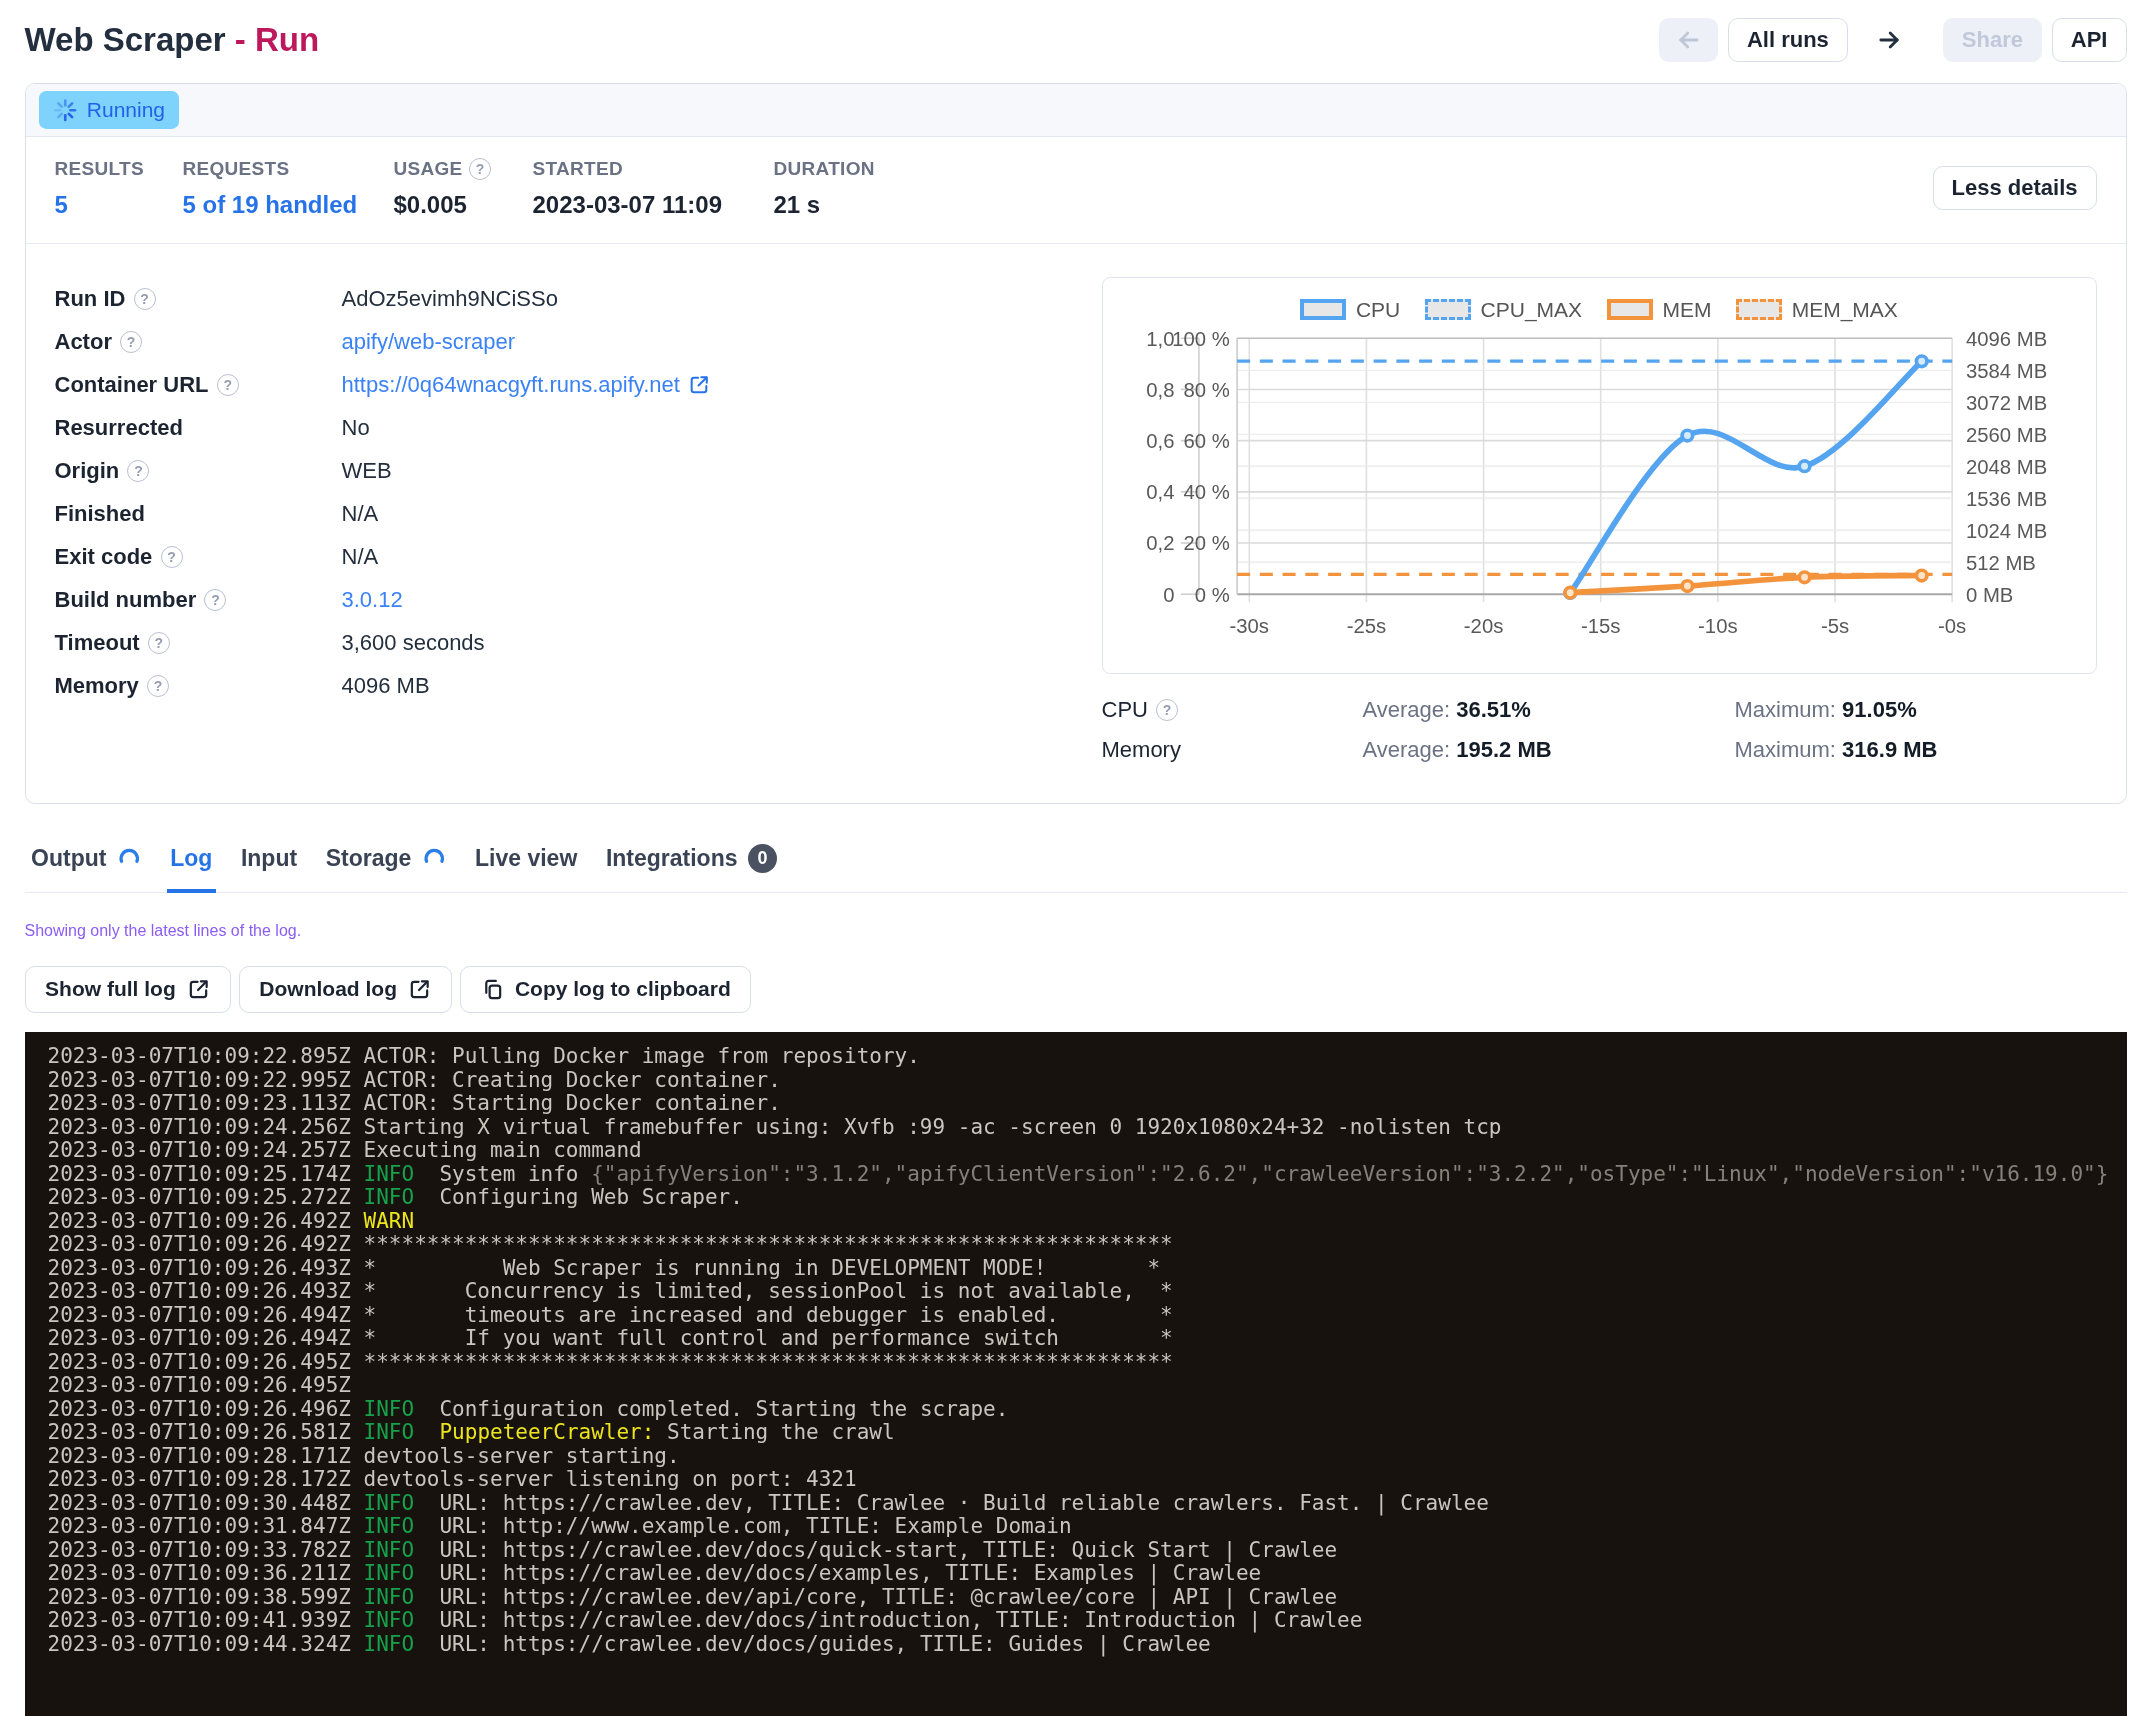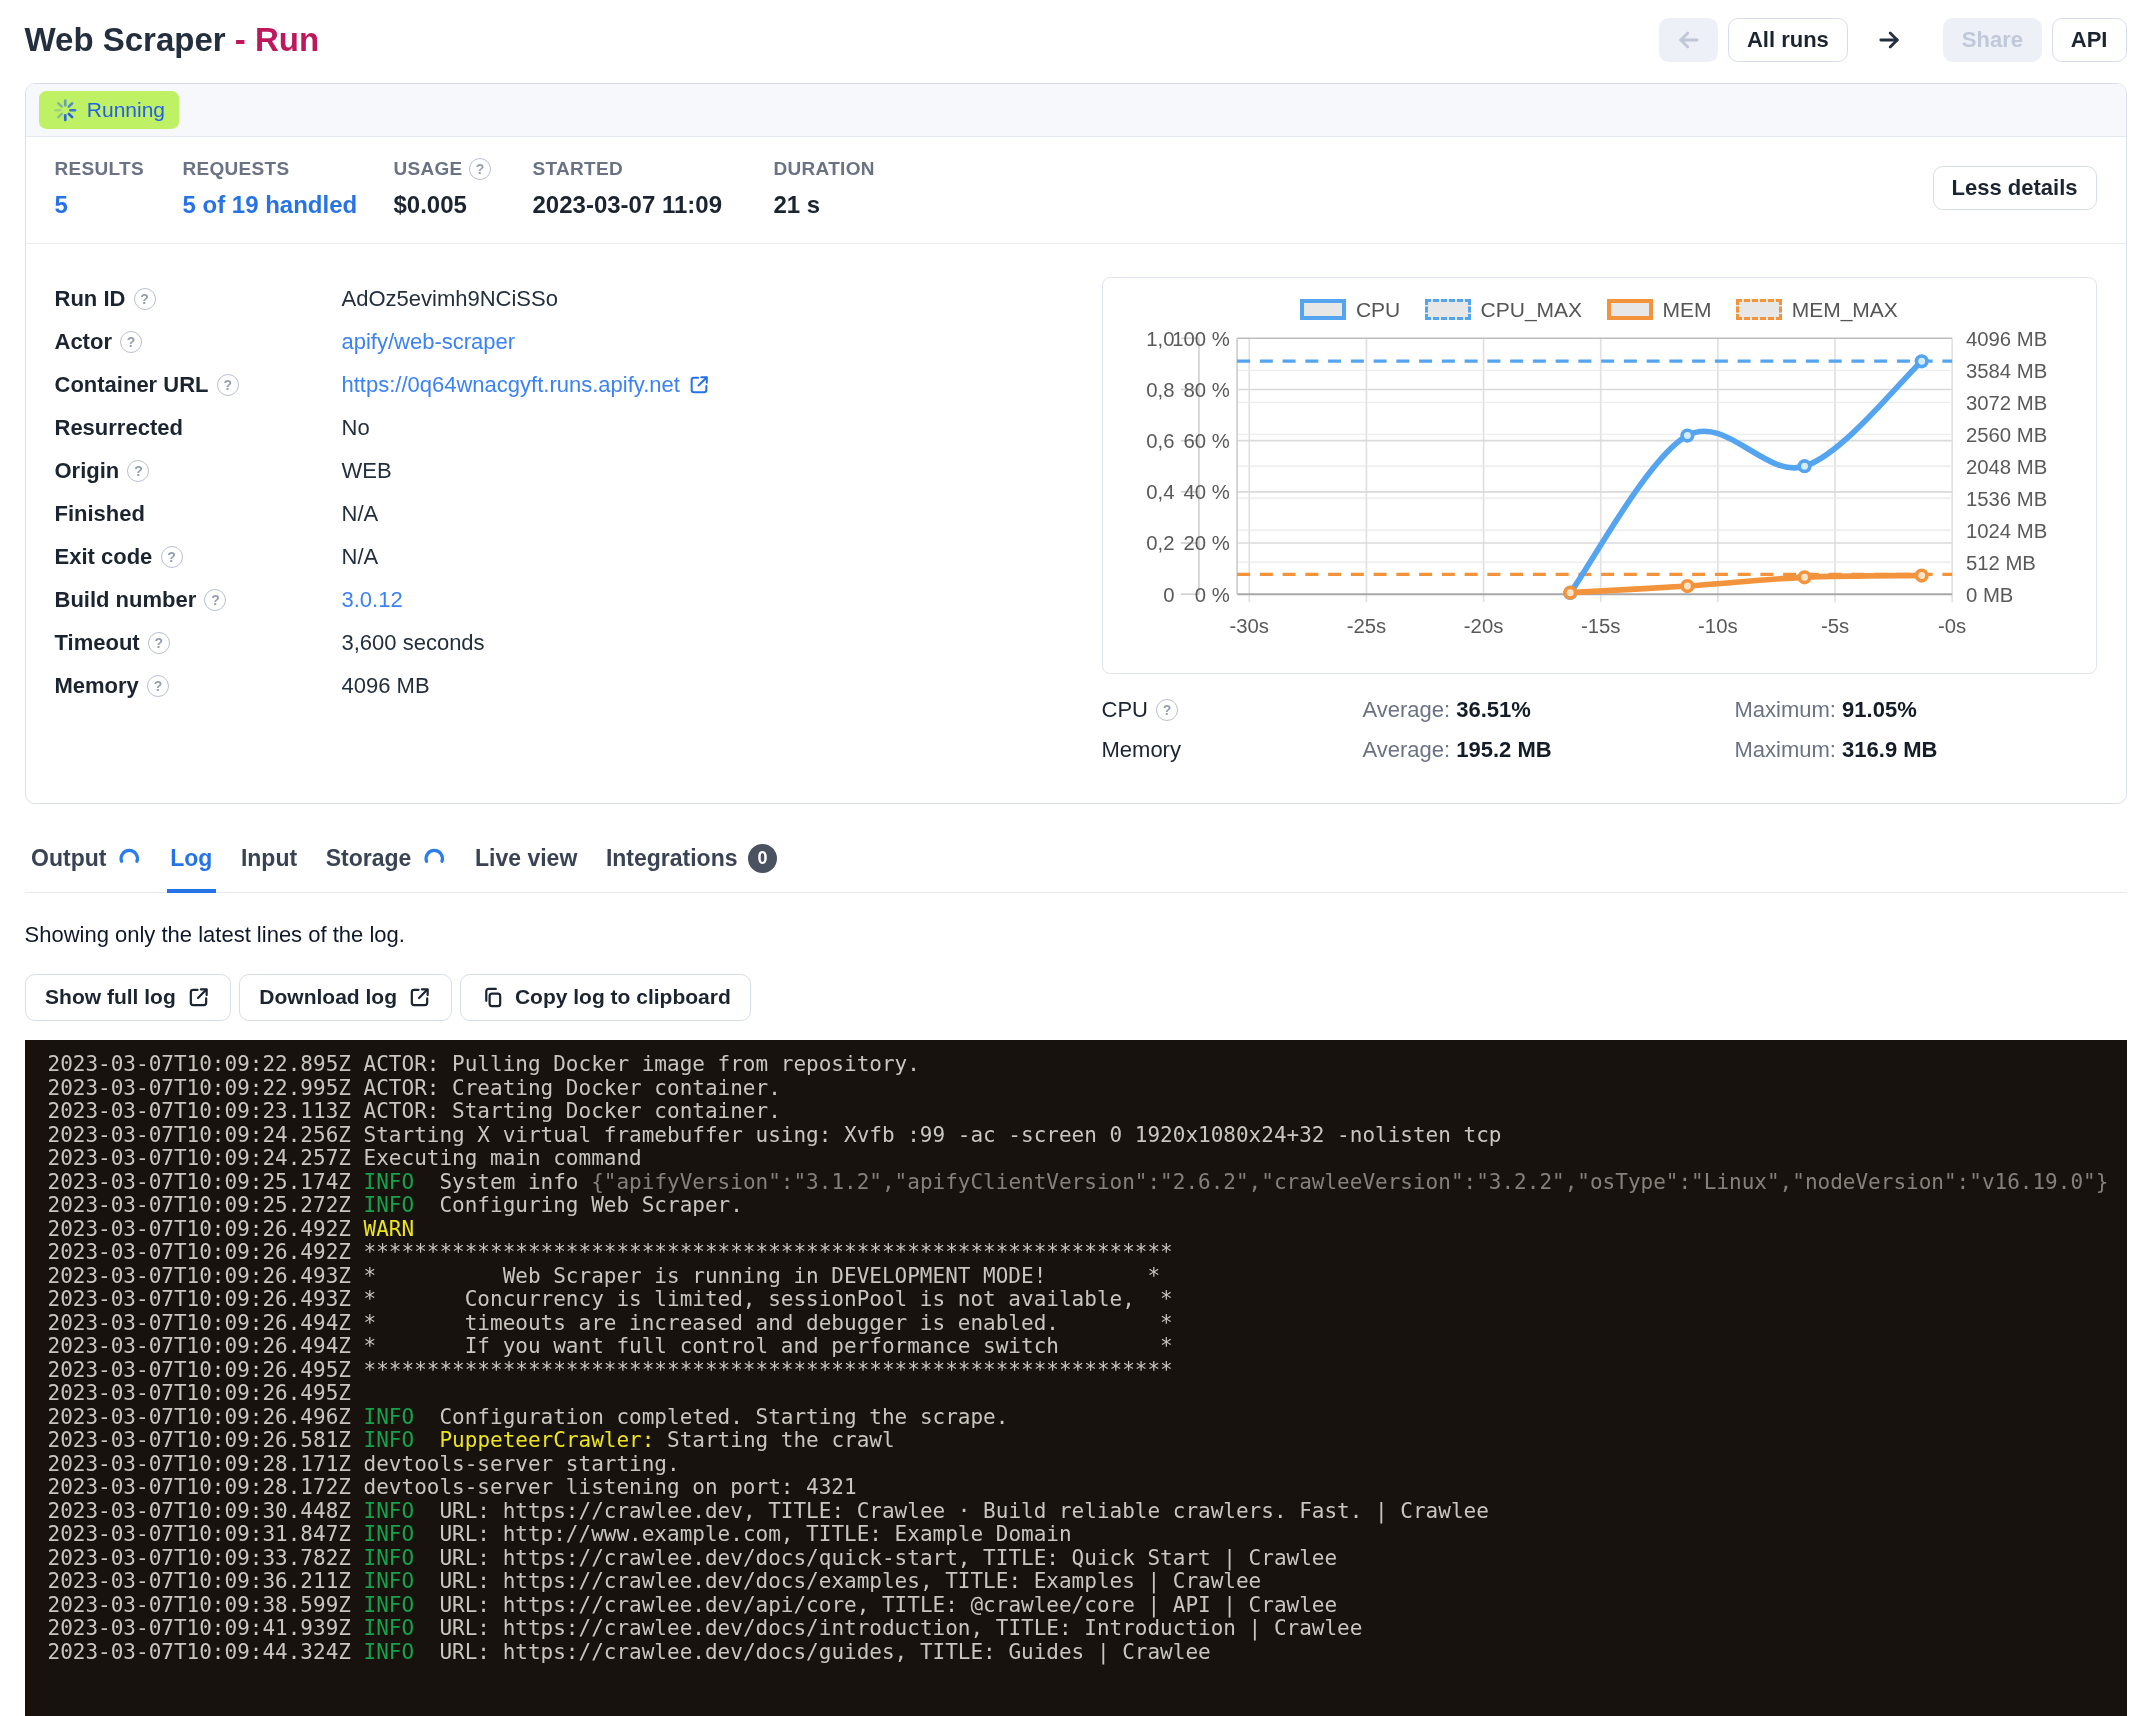--- a/index.html
+++ b/index.html
@@ -15,21 +15,21 @@
   .header-controls { display:flex; align-items:center; }
   .icon-btn { width:59px; height:44px; border-radius:9.8px; display:flex; align-items:center; justify-content:center; border:none; background:transparent; cursor:pointer; }
   .icon-btn.disabled-bg { background:#edf0f7; color:#bfc7d8; }
   .btn { height:44px; padding:0 18px; border:1.6px solid #d8dde9; border-radius:9.8px; background:#fff;
          font-family:inherit; font-size:22px; font-weight:700; color:#1b2430; display:inline-flex; align-items:center; cursor:pointer; }
   .btn.disabled { background:#edf0f7; border-color:#edf0f7; color:#c0c8d9; }
   .gap-sm { margin-left:9.8px; } .gap-md { margin-left:21px; } .gap-lg { margin-left:33px; }
   
   .run-card { margin:0 24.5px; border:1.6px solid #d9dee9; border-radius:9.8px; }
   .status-band { background:#f6f8fc; padding:7.3px 13px; border-bottom:1.6px solid #e4e8f0; border-radius:8.2px 8.2px 0 0; }
-  .status-badge { display:inline-flex; align-items:center; gap:9.8px; background:#bef264; color:#2460e8;
+  .status-badge { display:inline-flex; align-items:center; gap:9.8px; background:#7dd3fc; color:#2460e8;
                   font-size:21px; padding:6.5px 14px; border-radius:7.3px; }
   .stats-row { display:flex; align-items:flex-start; padding:21px 29px 24.5px; border-bottom:1.6px solid #e8ebf2; }
   .stat { flex:none; }
   .stat-label { font-size:19px; font-weight:700; color:#6a7284; letter-spacing:0.3px; display:flex; align-items:center; gap:6.5px;text-align:right; }
   .stat-value { margin-top:10.6px; font-size:24px; font-weight:700; color:#1b2430; }
   .stat-value.link { color:#2673e8; cursor:pointer; }
   .w1{width:128px}.w2{width:211px}.w3{width:139px}.w4{width:241px}
   .less-details { margin-left:auto; align-self:center; }
   
   .details { display:flex; padding:33px 29px 24.5px; }
@@ -54,21 +54,21 @@
   .us-pair .k { color:#6a7284; } .us-pair .v { color:#141c28; font-weight:700; }
   
   .tabs-wrap { margin:34px 24.5px 0; border-bottom:1.6px solid #e6e9f1; display:flex; gap:22px; padding:0 3.3px; }
   .tab { display:flex; align-items:center; gap:10.6px; font-size:23px; font-weight:600; color:#3a4354;
          padding:6.5px 3.3px 16.3px; border-bottom:4.1px solid transparent; margin-bottom:-1.6px; cursor:pointer; }
   .tab.active { color:#2673e8; border-bottom-color:#2673e8; }
   .tab .badge { width:29px; height:29px; border-radius:50%; background:#4a5160; color:#fff; font-size:18px;
                 font-weight:700; display:flex; align-items:center; justify-content:center; }
   .tab .arc { display:flex; align-items:center; }
   
-  .log-notice { margin:29px 24.5px 0; font-size:22px; color:#0f172a; }
+  .log-notice { margin:29px 24.5px 0; font-size:16px; color:#8b5cf6; }
   .log-actions { display:flex; gap:8px; margin:26px 24.5px 0; }
   .log-btn { display:inline-flex; align-items:center; gap:11.4px; height:47px; padding:0 19.6px; background:#fff;
              border:1.6px solid #d8dde9; border-radius:9.8px; font-family:inherit; font-size:21px; font-weight:600; color:#1b2430; cursor:pointer; }
   .terminal { margin:19.6px 24.5px 0; height:691px; background:#17120e; position:relative; overflow:hidden;
               padding:13px 0 0 23px; font-family:"DejaVu Sans Mono", monospace; font-size:21px; line-height:23.5px; }
   .log-line { white-space:pre; }
   .seg-ts, .seg-plain { color:#c9c5bf; }
   .seg-info { color:#16a24b; }
   .seg-warn { color:#ece41c; }
   .seg-dim { color:#85807a; }

